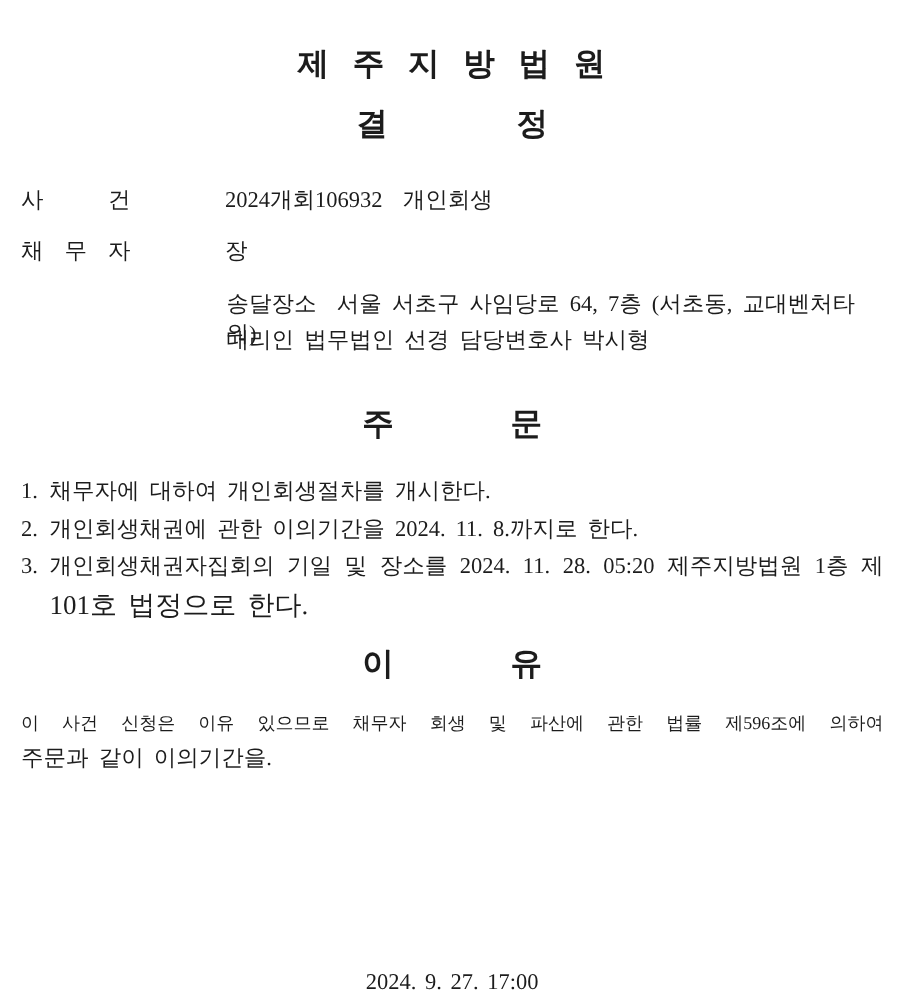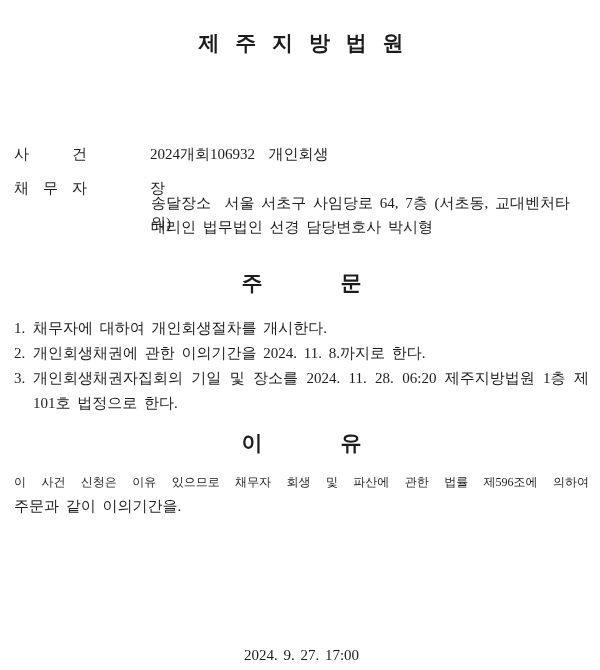--- a/index.html
+++ b/index.html
@@ -30,41 +30,41 @@
   .doc-title    { top: 70px;  word-spacing: 80px; }
   .order-head   { top: 270px; word-spacing: 72px; }
   .reason-head  { top: 430px; word-spacing: 72px; }
 
   .body-line {
     font-size: 15px;
     line-height: 20px;
     word-spacing: 3px;
     white-space: pre-wrap;
   }
-  .kv-row { display: flex; margin-top: 20px; }
+  .kv-row { display: flex; }
   .kv-label {
     flex: none;
     width: 73px;
     text-align: justify;
     text-align-last: justify;
   }
   .kv-value { margin-left: 63px; white-space: pre-wrap; }
 
   .row-case    { top: 124px; }
   .row-debtor  { top: 158px; }
   .row-service { top: 193px; padding-left: 137px; }
   .row-repr    { top: 217px; padding-left: 137px; }
 
   .order-row { display: flex; font-size: 15px; line-height: 25px; word-spacing: 3px; }
   .order-num { flex: none; width: 19px; }
   .order-text { flex: 1; }
   .row-item1 { top: 316px; }
   .row-item2 { top: 341px; }
   .row-item3 { top: 366px; }
-  .row-item3-cont { top: 391px; padding-left: 19px; font-size: 15px; line-height: 25px; word-spacing: 3px; }
+  .row-item3-cont { top: 391px; padding-left: 19px; font-size: 18px; line-height: 25px; word-spacing: 3px; }
 
   .stretch { text-align: justify; text-align-last: justify; word-spacing: 3px; }
 
   .row-reason1 { top: 470px; font-size: 12px; line-height: 24px; }
   .row-reason2 { top: 494px; font-size: 15px; line-height: 24px; word-spacing: 3px; }
 
   .datetime {
     top: 631px;
     font-size: 15px;
     line-height: 20px;
@@ -72,20 +72,21 @@
     word-spacing: 2px;
     margin-top: 14px;
   }
 </style>
 </head>
 <body>
 
 <div class="page">
 
   <div class="abs heading court-name">제 주 지 방 법 원</div>
+  <div class="abs heading doc-title">결 정</div>
 
   <div class="abs body-line kv-row row-case">
     <span class="kv-label">사 건</span>
     <span class="kv-value">2024개회106932  개인회생</span>
   </div>
 
   <div class="abs body-line kv-row row-debtor">
     <span class="kv-label">채 무 자</span>
     <span class="kv-value">장</span>
   </div>
@@ -100,21 +101,21 @@
     <span class="order-text">채무자에 대하여 개인회생절차를 개시한다.</span>
   </div>
 
   <div class="abs order-row row-item2">
     <span class="order-num">2.</span>
     <span class="order-text">개인회생채권에 관한 이의기간을 2024. 11. 8.까지로 한다.</span>
   </div>
 
   <div class="abs order-row row-item3">
     <span class="order-num">3.</span>
-    <span class="order-text stretch">개인회생채권자집회의 기일 및 장소를 2024. 11. 28. 06:20 제주지방법원 1층 제</span>
+    <span class="order-text stretch">개인회생채권자집회의 기일 및 장소를 2024. 11. 28. 05:20 제주지방법원 1층 제</span>
   </div>
   <div class="abs row-item3-cont">101호 법정으로 한다.</div>
 
   <div class="abs heading reason-head">이 유</div>
 
   <div class="abs row-reason1 stretch">이 사건 신청은 이유 있으므로 채무자 회생 및 파산에 관한 법률 제596조에 의하여</div>
   <div class="abs row-reason2">주문과 같이 이의기간을.</div>
 
   <div class="abs datetime">2024. 9. 27. 17:00</div>
 

